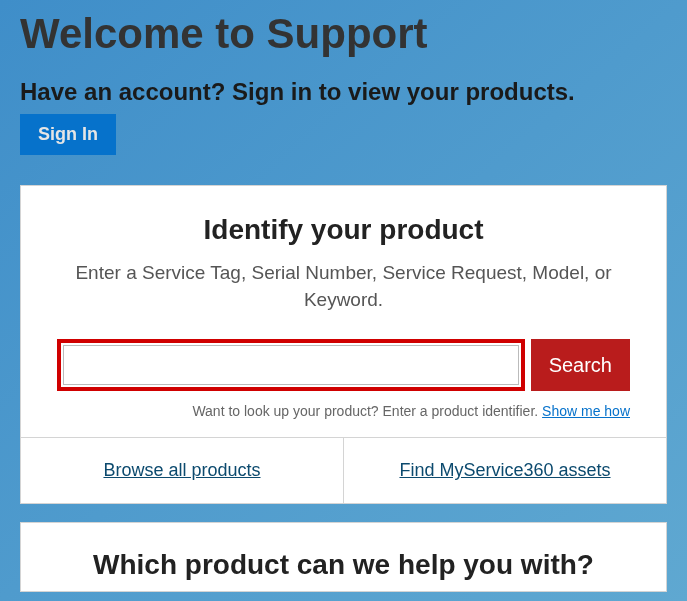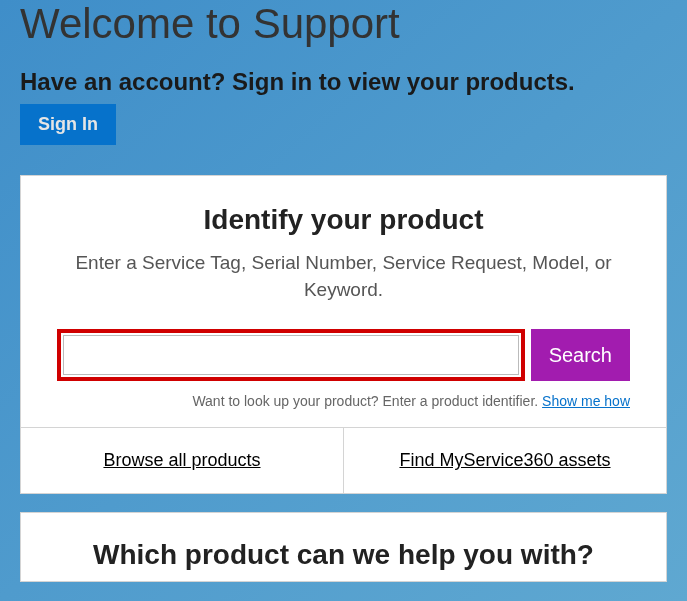--- a/index.html
+++ b/index.html
@@ -8,22 +8,23 @@
     background: linear-gradient(to bottom right, #3f8ec9, #5fa8d1);
     width: 687px;
     height: 601px;
     overflow: hidden;
   }
   .page {
     padding: 0 20px 20px 20px;
   }
   .page-title {
     font-size: 42px;
-    font-weight: 400;
+    font-weight: 700;
     color: #333;
+    margin-top: 10px;
     margin-bottom: 20px;
   }
   .signin-row {
     display: flex;
     align-items: center;
     flex-wrap: wrap;
     gap: 8px;
     margin-bottom: 30px;
   }
   .signin-text {
@@ -75,21 +76,21 @@
   }
   .search-input {
     flex: 1;
     border: 1px solid #bbb;
     font-size: 16px;
     padding: 10px 8px;
     outline: none;
     margin: 2px;
   }
   .search-button {
-    background: #a21caf;
+    background: #b91c1c;
     color: #fff;
     border: none;
     padding: 0 18px;
     font-size: 20px;
     cursor: pointer;
     margin-left: 6px;
   }
   .help-row {
     text-align: right;
     font-size: 14px;
@@ -106,21 +107,21 @@
   }
   .footer-cell {
     flex: 1;
     text-align: center;
     padding: 22px 8px;
   }
   .footer-cell + .footer-cell {
     border-left: 1px solid #d4d4d4;
   }
   .footer-link {
-    color: #000000;
+    color: #0c4a6e;
     text-decoration: underline;
     font-size: 18px;
     cursor: pointer;
   }
   .card2-inner {
     padding: 26px 36px 10px 36px;
     text-align: center;
     border-radius: 32px;
   }
   .card2-title {

